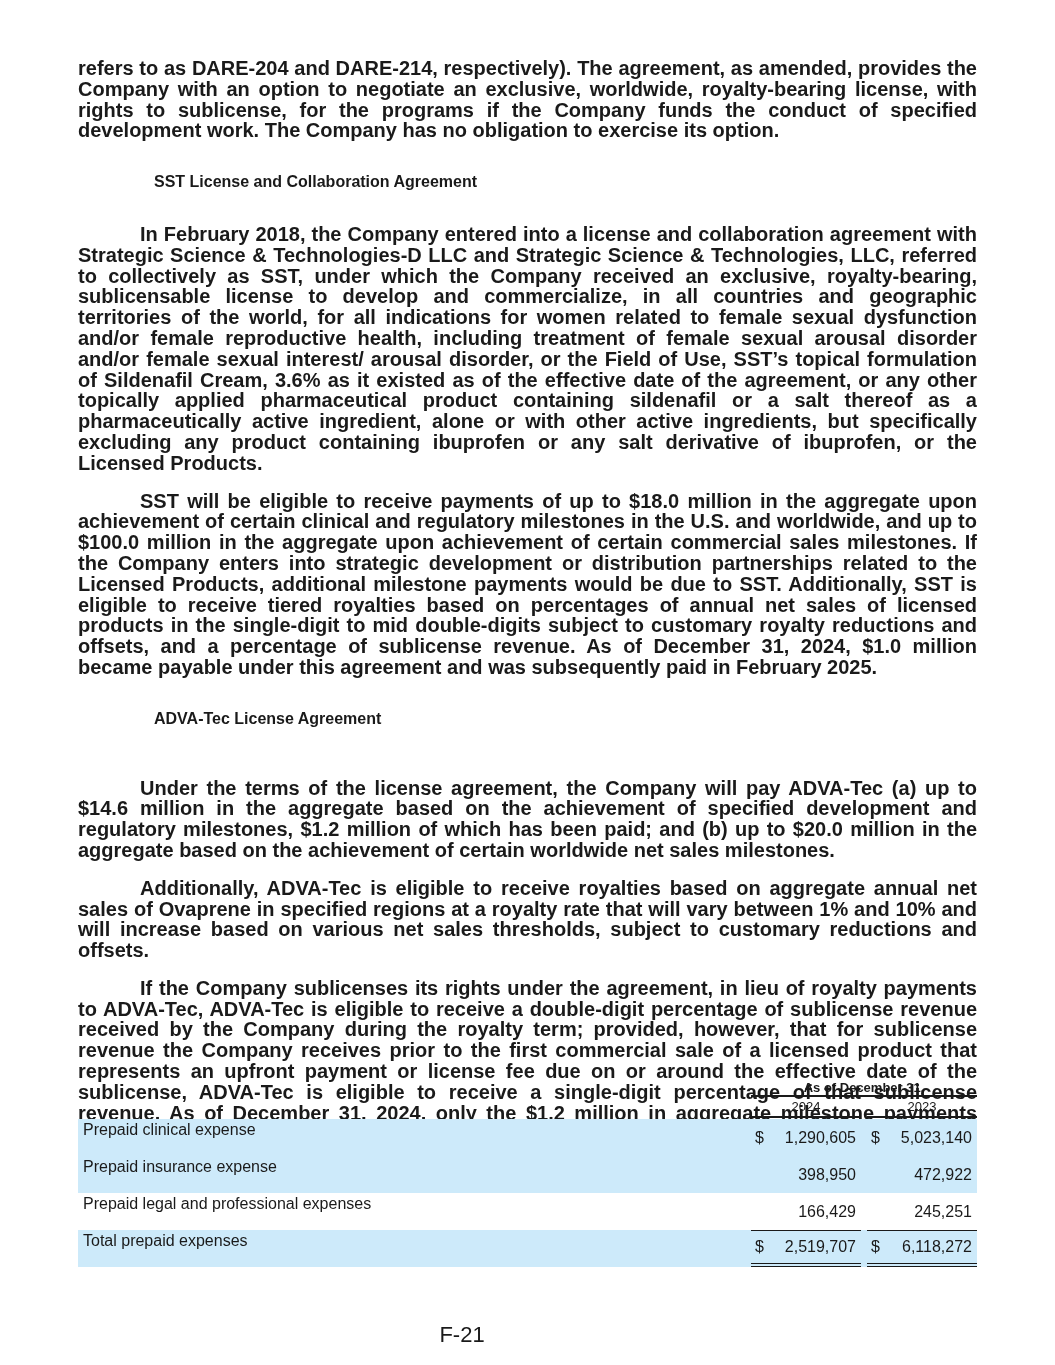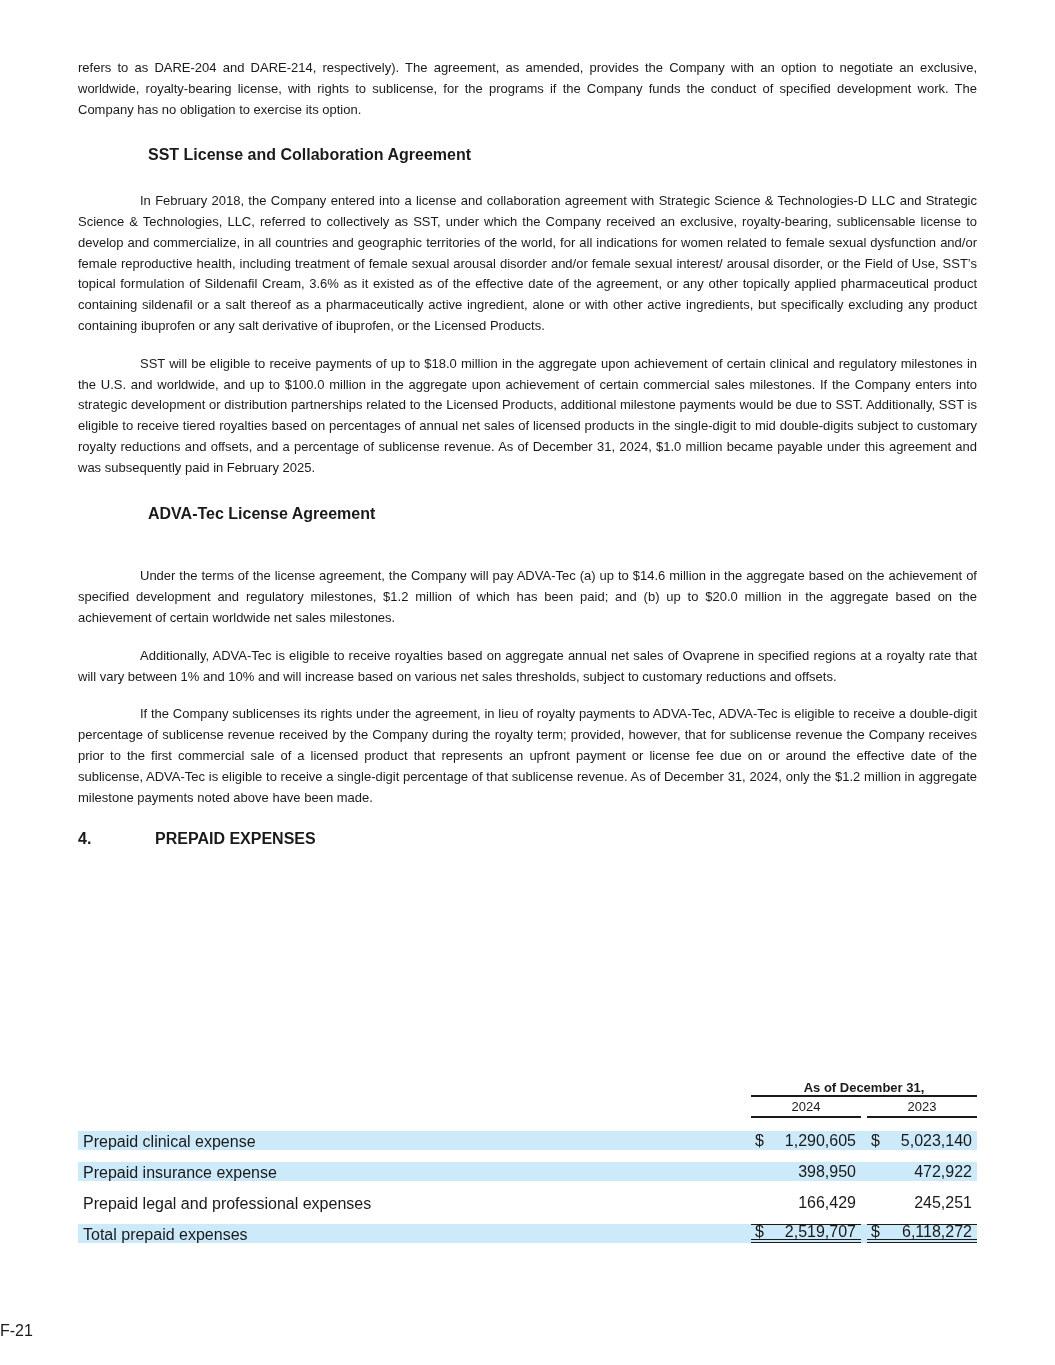--- a/index.html
+++ b/index.html
@@ -2,26 +2,27 @@
 <html><head>
 <meta charset="utf-8">
 <style>
   html, body { margin: 0; padding: 0; background: #ffffff; }
   body {
     width: 1055px; height: 1365px; position: relative; overflow: hidden;
     font-family: "Liberation Sans", sans-serif; color: #1a1a1a;
   }
   .page { position: absolute; left: 78px; top: 58px; width: 899px; }
   p.body {
-    margin: 0; font-size: 13px; line-height: 20.8px; text-align: justify;
+    margin: 0; font-size: 20px; line-height: 20.8px; text-align: justify;
     text-align-last: left;
+    font-weight: bold;
   }
   p.indent { text-indent: 62px; }
   .heading {
-    margin: 8px; font-size: 16px; font-weight: bold; line-height: 20.8px;
+    margin: 14px; font-size: 16px; font-weight: bold; line-height: 20.8px;
     padding-left: 62px;
   }
   .sec-heading {
     margin: 0; font-size: 16px; font-weight: bold; line-height: 20.8px;
     display: flex;
   }
   .sec-num { width: 77px; }
   .gap-s { height: 17px; }
   .gap-m { height: 17px; }
 
@@ -36,40 +37,40 @@
     border-bottom: 2px solid #1a1a1a; padding-bottom: 0;
   }
   .tbl-head-years { position: relative; height: 21px; }
   .yr {
     position: absolute; top: 1px; width: 110px; text-align: center;
     font-weight: normal; font-size: 13px; border-bottom: 2px solid #1a1a1a;
     padding-bottom: 2px;
   }
   .yr.c1 { left: 673px; }
   .yr.c2 { left: 789px; }
-  .row { position: relative; height: 19px; margin-top: 12px; }
+  .row { position: relative; height: 37px; }
   .row.shade .label-bg { background: #cdeafa; }
   .label-bg { position: absolute; left: 0; top: 0; width: 899px; height: 100%; }
   .row .label { position: absolute; left: 5px; top: 2px; font-size: 16px; }
   .cell {
     position: absolute; top: 0; height: 100%; width: 110px;
     display: flex; justify-content: space-between; align-items: center;
     font-size: 16px; box-sizing: border-box;
   }
   .cell.c1 { left: 673px; }
   .cell.c2 { left: 789px; }
   .cell .cur { padding-left: 4px; }
   .cell .num { padding-right: 5px; margin-left: auto; }
   .row.total .cell {
     border-top: 1.5px solid #1a1a1a;
     border-bottom: 4px double #1a1a1a;
   }
   .footer {
-    position: absolute; top: 1322px; left: 0; width: 924px; text-align: left;
-    font-size: 16px;
+    position: absolute; top: 1322px; left: 0; width: 924px; text-align: center;
+    font-size: 22px;
   }
 </style>
 </head>
 <body>
 
 <div class="page">
   <p class="body">refers to as DARE-204 and DARE-214, respectively). The agreement, as amended, provides the Company with an option to negotiate an exclusive, worldwide, royalty-bearing license, with rights to sublicense, for the programs if the Company funds the conduct of specified development work. The Company has no obligation to exercise its option.</p>
   <div class="gap-s"></div>
   <p class="heading">SST License and Collaboration Agreement</p>
   <div class="gap-s"></div>

